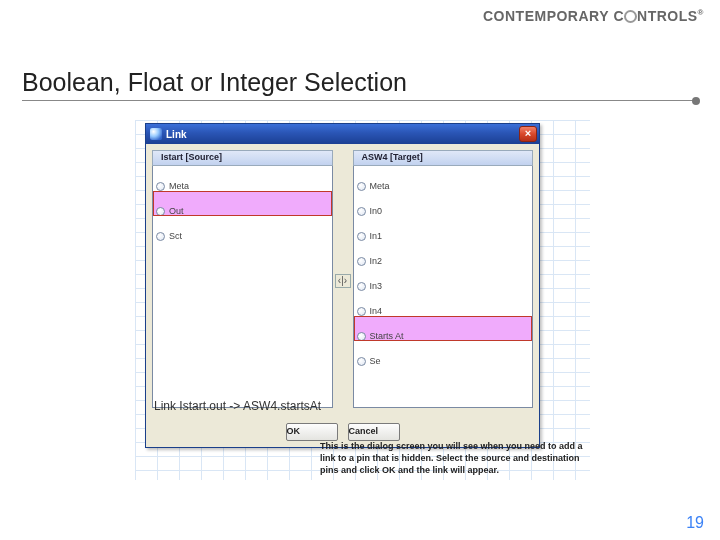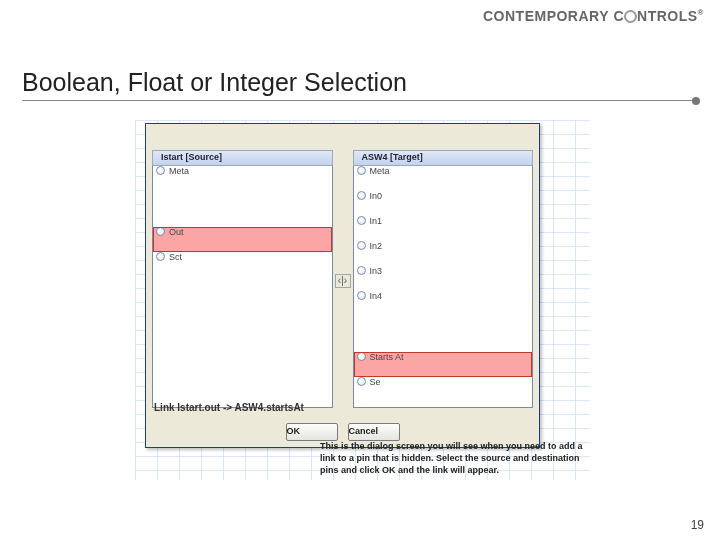--- a/index.html
+++ b/index.html
@@ -127,21 +127,21 @@
   }
   .listbox {
     flex: 1;
     background: #fff;
     border: 1px solid #7a8aa3;
     border-top: none;
     overflow: hidden;
   }
   .row {
     display: flex;
-    align-items: flex-start;
+    align-items: flex-end;
     height: 25px;
     padding: 0 3px;
     color: #444;
     font-size: 9px;
   }
   .mid-gap {
     width: 20px;
     display: flex;
     align-items: center;
     justify-content: center;
@@ -161,37 +161,35 @@
   }
   .radio {
     width: 9px; height: 9px;
     border: 1px solid #7a8aa3;
     border-radius: 50%;
     margin-right: 4px;
     background: radial-gradient(circle at 35% 35%, #fff,#dfe6f2);
     flex-shrink:0;
   }
   .row.selected {
-    background: #fca5a5;
-    margin-top: 36px;
+    background: #f0abfc;
   }
   .row.selected::before {
     content:"";
     position:absolute;
   }
   .row.selbox {
     outline: 1px solid #c0392b;
     outline-offset: -1px;
   }
   .link-line {
     position: absolute;
     left: 8px; bottom: 34px;
-    font-size: 10px;
+    font-size: 12px;
     color: #333;
-    font-weight: bold;
   }
   .btn-row {
     position: absolute;
     bottom: 6px;
     left: 0; right: 0;
     display: flex;
     justify-content: center;
     gap: 10px;
   }
   .btn {
@@ -222,22 +220,22 @@
     left: 42px;
     width: 62px;
     border: 1px solid #888;
     font-size: 8px;
     background: #f4f4f2;
   }
   .type-remnant div { padding: 0 2px; height:10px; line-height:10px; }
   .page-num {
     position: absolute;
     bottom: 8px; right: 16px;
-    font-size: 12px;
-    color: #404040;
+    font-size: 16px;
+    color: #3b82f6;
   }
 </style>
 </head>
 <body>
 
 <div class="logo">
   CONTEMPORARY&nbsp;C<span class="o-ring"></span>NTROLS<sup style="font-size:8px">®</sup>
 </div>
 
 <div class="slide-title">Boolean, Float or Integer Selection</div>
@@ -245,20 +243,26 @@
 
 <div class="stage">
   <div class="grid-bg"></div>
 
   <div class="type-remnant">
     <div>type=Boolean</div>
     <div>Out            0</div>
   </div>
 
   <div class="dialog">
+    <div class="titlebar">
+      <span class="titlebar-icon"></span>
+      <span>Link</span>
+      <span class="titlebar-spacer"></span>
+      <span class="close-btn">×</span>
+    </div>
 
     <div class="panels">
       <div class="panel">
         <div class="panel-header">Istart [Source]</div>
         <div class="listbox" id="source-list">
             <div class="row">
               <span class="radio"></span>
               <span>Meta</span>
             </div>
             <div class="row selected selbox">

